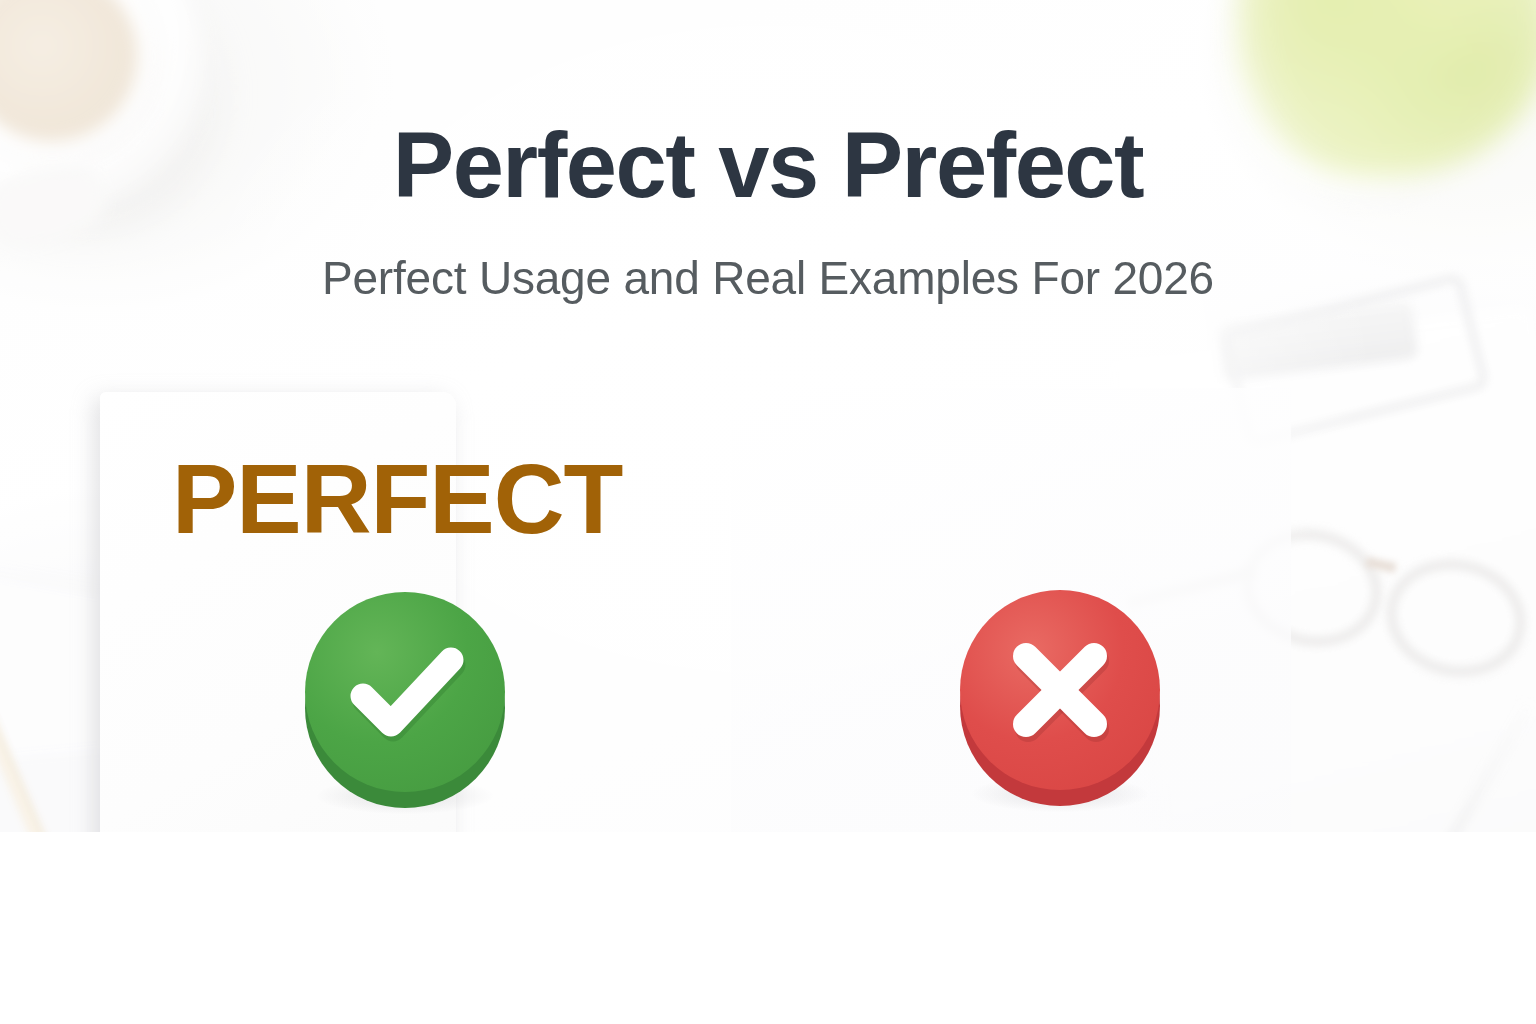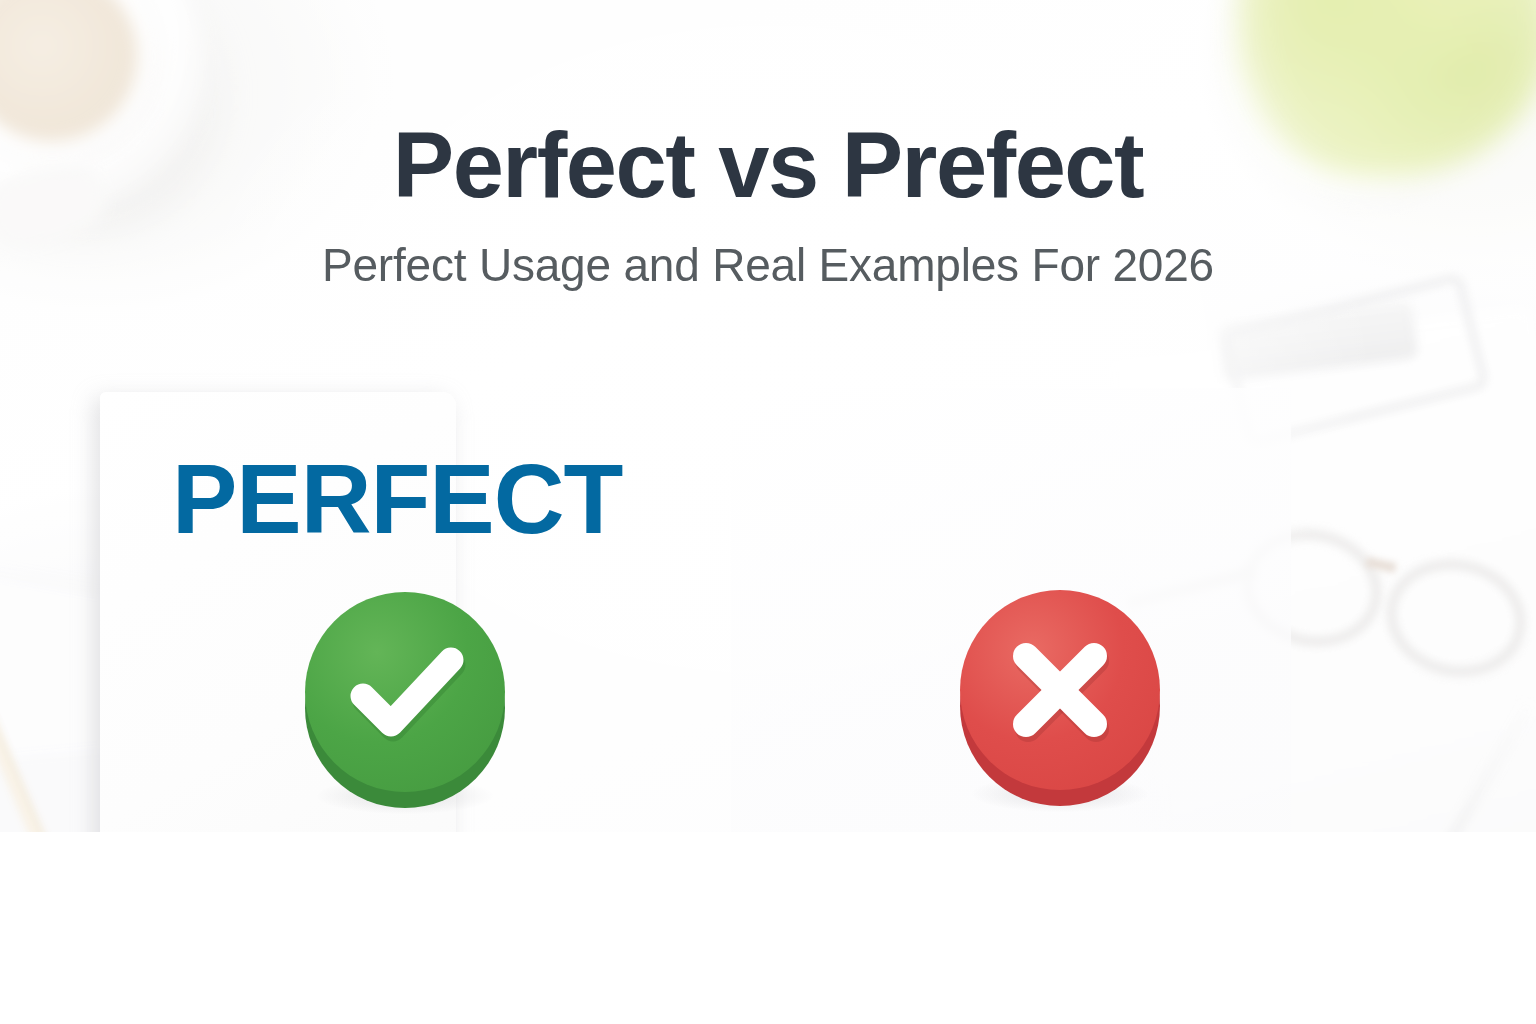--- a/index.html
+++ b/index.html
@@ -204,21 +204,21 @@
   .header { position:absolute; left:0; right:0; top:118px; text-align:center; z-index:6; }
   .title {
     font-size:92px;
     font-weight:bold;
     color:#2d3642;
     letter-spacing:-1.5px;
     line-height:1.04;
     white-space:nowrap;
   }
   .subtitle {
-    margin-top:24px;
+    margin-top:37px;
     font-size:46px;
     font-weight:400;
     color:#565c60;
     letter-spacing:-.2px;
     white-space:nowrap;
   }
 
   
   .panels { position:absolute; left:0; top:0; width:1536px; height:1024px; z-index:5; }
 
@@ -238,21 +238,21 @@
   }
 
   .word {
     position:absolute;
     font-size:98px;
     font-weight:bold;
     letter-spacing:-1px;
     white-space:nowrap;
     line-height:1;
   }
-  .word-correct   { left:172px; top:450px; color:#0369a1; }
+  .word-correct   { left:172px; top:450px; color:#a16207; }
   .word-incorrect { left:822px; top:450px; color:#cc2329; }
 
   
   .badge { position:absolute; width:200px; height:216px; }
   .badge-correct   { left:305px; top:592px; }
   .badge-incorrect { left:960px; top:590px; }
 
   .badge-base {
     position:absolute; left:0; top:16px;
     width:200px; height:200px; border-radius:50%;

